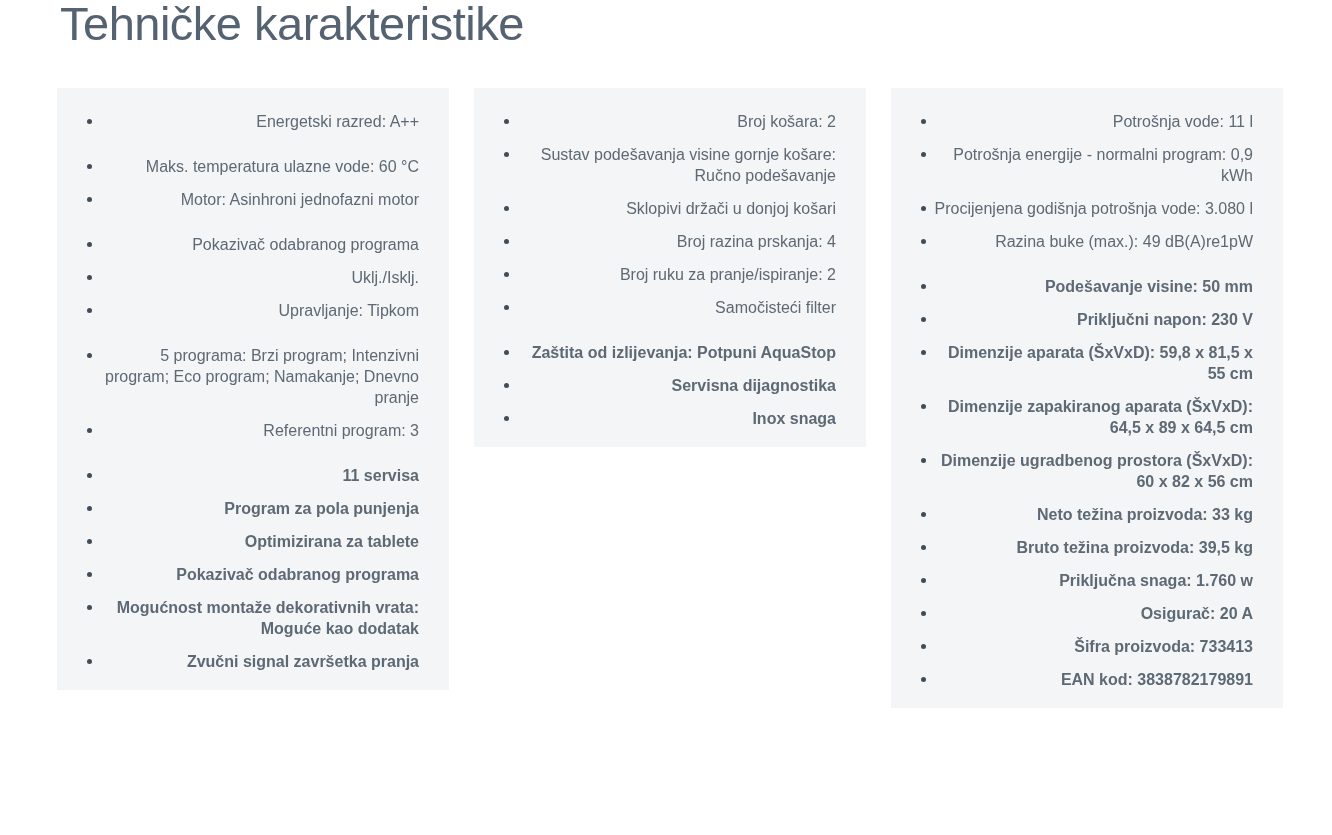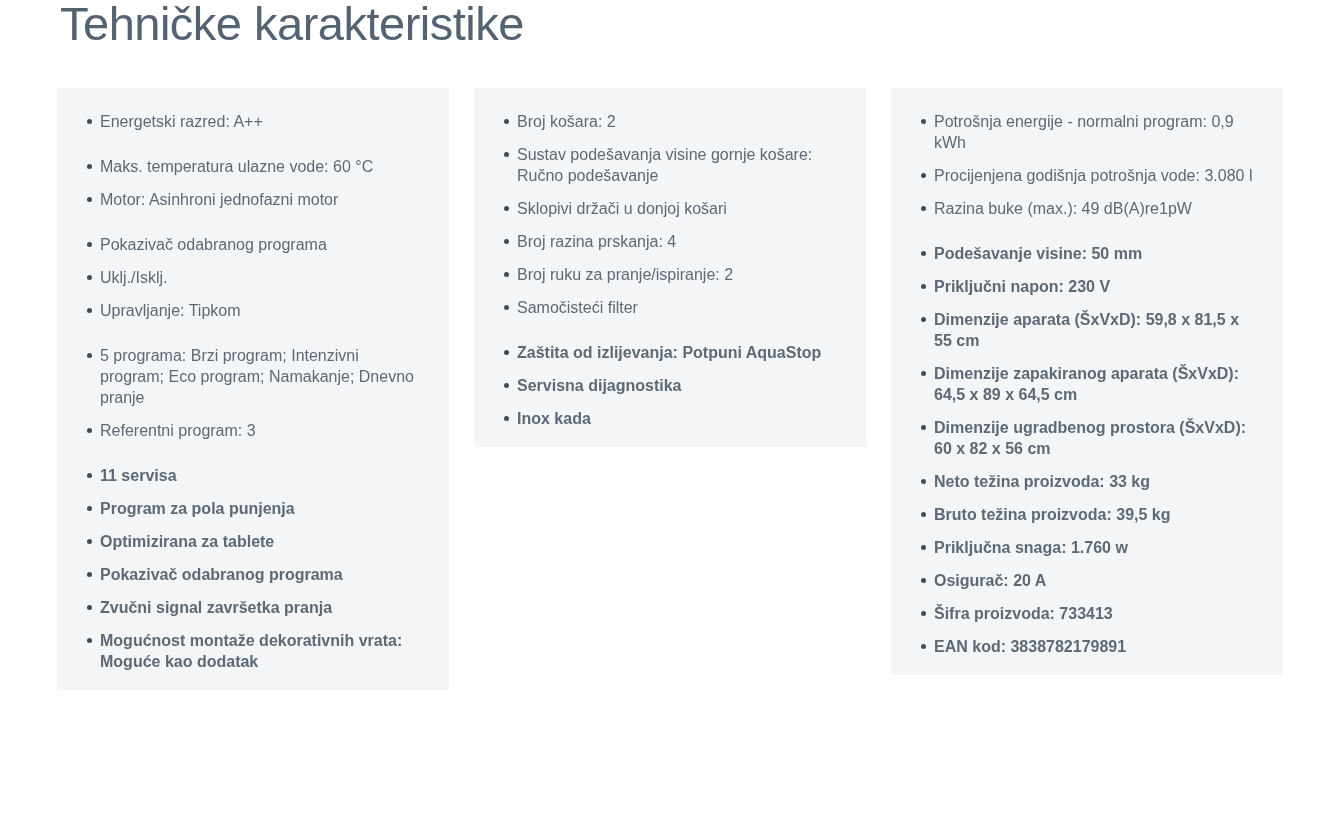--- a/index.html
+++ b/index.html
@@ -7,20 +7,21 @@
     padding: 0;
     background: #ffffff;
     font-family: "Liberation Sans", sans-serif;
   }
   .page {
     position: relative;
     width: 1332px;
     height: 835px;
     background: #ffffff;
     overflow: hidden;
+    text-align: right;
   }
   .page-title {
     position: absolute;
     left: 60px;
     top: -4px;
     margin: 0;
     font-size: 47px;
     font-weight: 400;
     letter-spacing: -0.5px;
     color: #556271;
@@ -94,41 +95,42 @@
         </ul>
         <ul class="spec-group">
           <li class="spec-item"><span class="bullet-dot"></span><span class="spec-item-text">5 programa: Brzi program; Intenzivni program; Eco program; Namakanje; Dnevno pranje</span></li>
           <li class="spec-item"><span class="bullet-dot"></span><span class="spec-item-text">Referentni program: 3</span></li>
         </ul>
         <ul class="spec-group">
           <li class="spec-item"><span class="bullet-dot"></span><span class="spec-item-text">11 servisa</span></li>
           <li class="spec-item"><span class="bullet-dot"></span><span class="spec-item-text">Program za pola punjenja</span></li>
           <li class="spec-item"><span class="bullet-dot"></span><span class="spec-item-text">Optimizirana za tablete</span></li>
           <li class="spec-item"><span class="bullet-dot"></span><span class="spec-item-text">Pokazivač odabranog programa</span></li>
+          <li class="spec-item"><span class="bullet-dot"></span><span class="spec-item-text">Mogućnost montaže dekorativnih vrata: Moguće kao dodatak</span></li>
           <li class="spec-item"><span class="bullet-dot"></span><span class="spec-item-text">Zvučni signal završetka pranja</span></li>
-          <li class="spec-item"><span class="bullet-dot"></span><span class="spec-item-text">Mogućnost montaže dekorativnih vrata: Moguće kao dodatak</span></li>
         </ul>
       </section>
     <section class="panel">
         <ul class="spec-group">
           <li class="spec-item"><span class="bullet-dot"></span><span class="spec-item-text">Broj košara: 2</span></li>
           <li class="spec-item"><span class="bullet-dot"></span><span class="spec-item-text">Sustav podešavanja visine gornje košare: Ručno podešavanje</span></li>
           <li class="spec-item"><span class="bullet-dot"></span><span class="spec-item-text">Sklopivi držači u donjoj košari</span></li>
           <li class="spec-item"><span class="bullet-dot"></span><span class="spec-item-text">Broj razina prskanja: 4</span></li>
           <li class="spec-item"><span class="bullet-dot"></span><span class="spec-item-text">Broj ruku za pranje/ispiranje: 2</span></li>
           <li class="spec-item"><span class="bullet-dot"></span><span class="spec-item-text">Samočisteći filter</span></li>
         </ul>
         <ul class="spec-group">
           <li class="spec-item"><span class="bullet-dot"></span><span class="spec-item-text">Zaštita od izlijevanja: Potpuni AquaStop</span></li>
           <li class="spec-item"><span class="bullet-dot"></span><span class="spec-item-text">Servisna dijagnostika</span></li>
-          <li class="spec-item"><span class="bullet-dot"></span><span class="spec-item-text">Inox kada</span></li>
+          <li class="spec-item"><span class="bullet-dot"></span><span class="spec-item-text">Inox snaga</span></li>
         </ul>
       </section>
     <section class="panel">
         <ul class="spec-group">
+          <li class="spec-item"><span class="bullet-dot"></span><span class="spec-item-text">Potrošnja vode: 11 l</span></li>
           <li class="spec-item"><span class="bullet-dot"></span><span class="spec-item-text">Potrošnja energije - normalni program: 0,9 kWh</span></li>
           <li class="spec-item"><span class="bullet-dot"></span><span class="spec-item-text">Procijenjena godišnja potrošnja vode: 3.080 l</span></li>
           <li class="spec-item"><span class="bullet-dot"></span><span class="spec-item-text">Razina buke (max.): 49 dB(A)re1pW</span></li>
         </ul>
         <ul class="spec-group">
           <li class="spec-item"><span class="bullet-dot"></span><span class="spec-item-text">Podešavanje visine: 50 mm</span></li>
           <li class="spec-item"><span class="bullet-dot"></span><span class="spec-item-text">Priključni napon: 230 V</span></li>
           <li class="spec-item"><span class="bullet-dot"></span><span class="spec-item-text">Dimenzije aparata (ŠxVxD): 59,8 x 81,5 x 55 cm</span></li>
           <li class="spec-item"><span class="bullet-dot"></span><span class="spec-item-text">Dimenzije zapakiranog aparata (ŠxVxD): 64,5 x 89 x 64,5 cm</span></li>
           <li class="spec-item"><span class="bullet-dot"></span><span class="spec-item-text">Dimenzije ugradbenog prostora (ŠxVxD): 60 x 82 x 56 cm</span></li>

